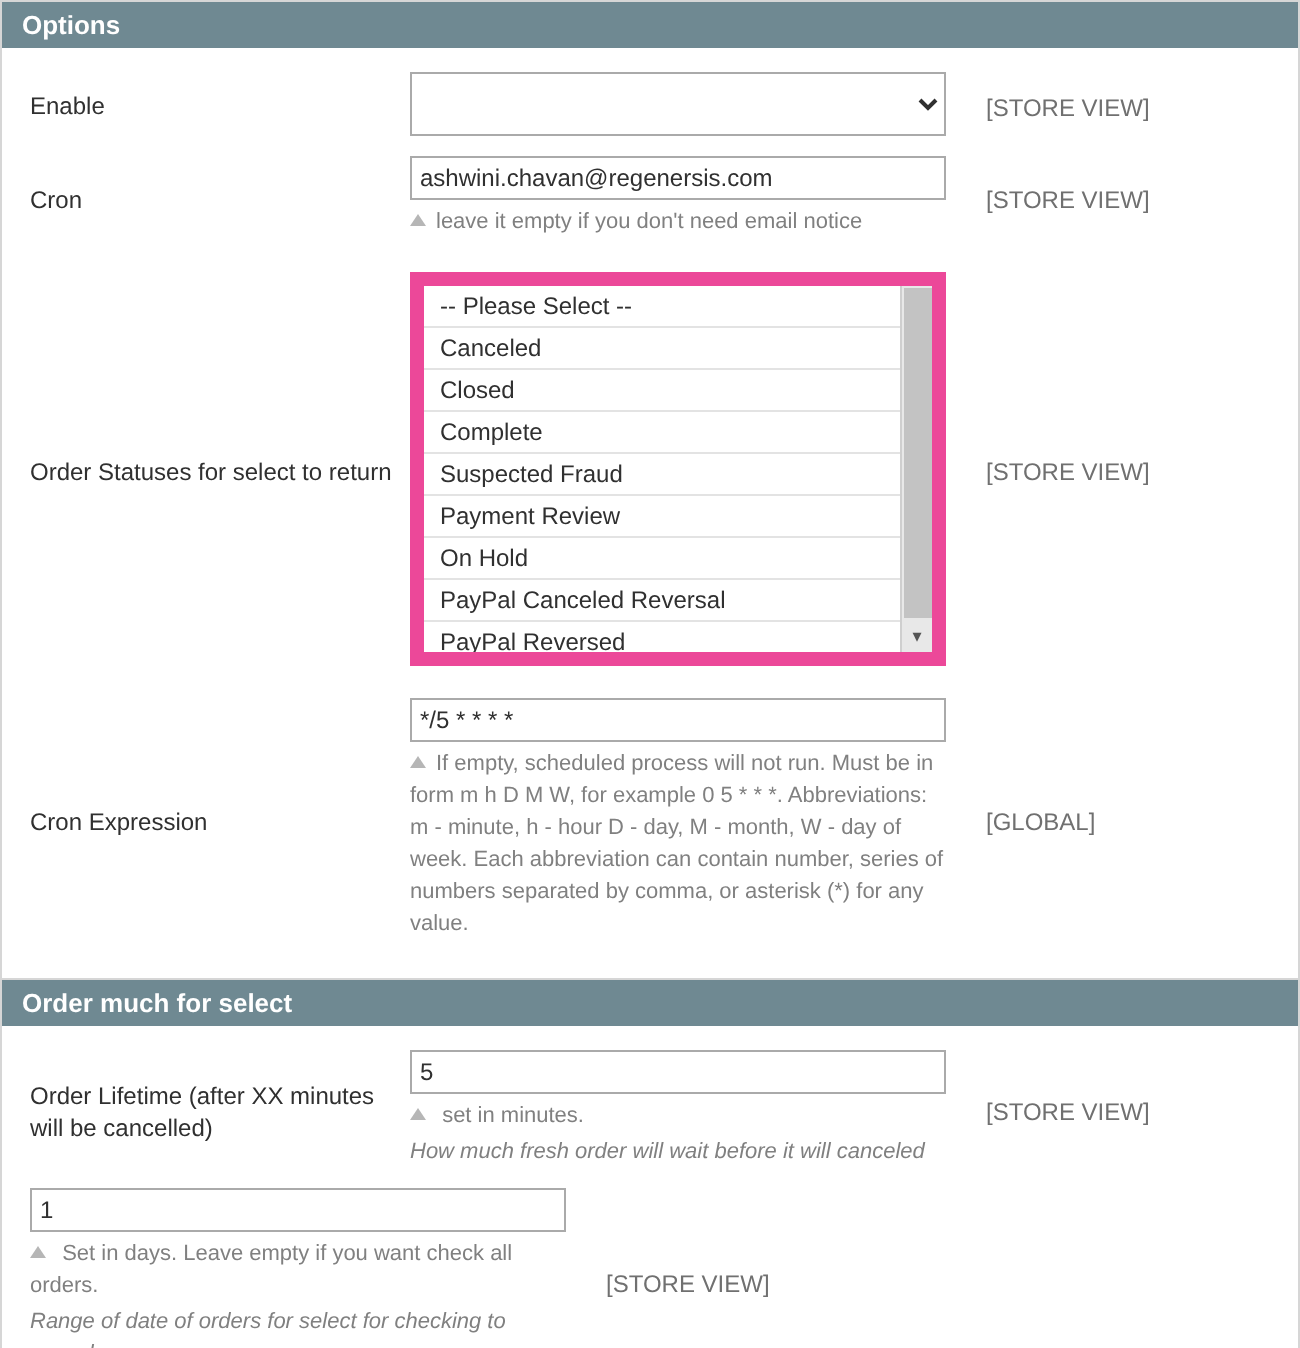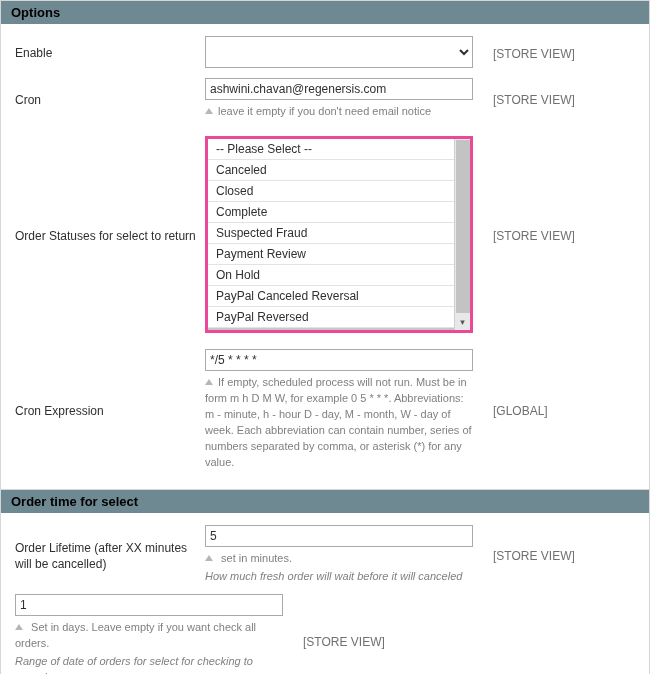--- a/index.html
+++ b/index.html
@@ -11,21 +11,21 @@
     background: #ffffff;
     color: #303030;
     width: 650px;
   }
   .panel {
     border: 1px solid #d6d6d6;
     margin: 0;
   }
   .panel-header {
     background: #6f8992;
-    color: #000000;
+    color: #ffffff;
     font-weight: bold;
     font-size: 13px;
     padding: 4px 10px;
   }
   .panel-body {
     padding: 12px 14px 8px 14px;
   }
   .row {
     display: flex;
     align-items: center;
@@ -55,21 +55,21 @@
     border: 1px solid #aaaaaa;
     background: #ffffff;
     font-size: 12px;
     padding: 2px 4px;
     color: #303030;
   }
   select.single { padding: 15px 2px; }
   .listbox {
     width: 268px;
     height: 197px;
-    border: 3px solid #ec4899;
+    border: 7px solid #ec4899;
     background: #f7f7f7;
     position: relative;
     display: flex;
   }
   .listbox-items {
     flex: 1 1 auto;
     overflow: hidden;
     background: #ffffff;
   }
   .listbox-item {
@@ -186,21 +186,21 @@
         <input class="text" type="text" value="*/5 * * * *" style="">
         <div class="hint hint-tri">If empty, scheduled process will not run. Must be in form m h D M W, for example 0 5 * * *. Abbreviations: m - minute, h - hour D - day, M - month, W - day of week. Each abbreviation can contain number, series of numbers separated by comma, or asterisk (*) for any value.</div>
       </div>
       <div class="scope-col">[GLOBAL]</div>
     </div>
 
   </div>
 </div>
 
 <div class="panel" style="border-top:none">
-  <div class="panel-header">Order time for select</div>
+  <div class="panel-header">Order much for select</div>
   <div class="panel-body">
 
     <div class="row">
       <div class="label-col">Order Lifetime (after XX minutes will be cancelled)</div>
       <div class="input-col">
         <input class="text" type="text" value="5" style="">
         <div class="hint hint-tri">
           <span>set in minutes.</span>
           <span class="em">How much fresh order will wait before it will canceled</span>
         </div>

